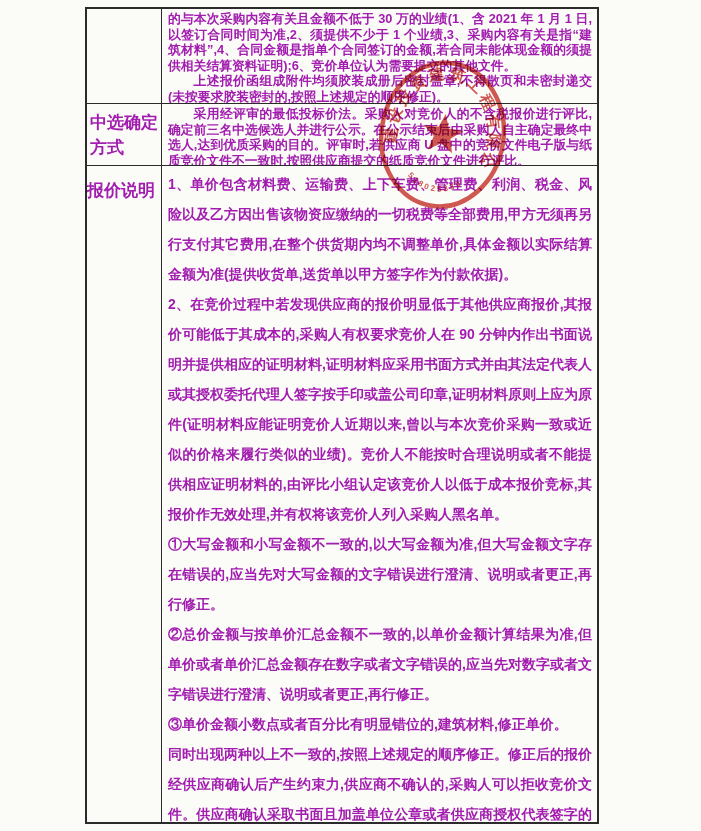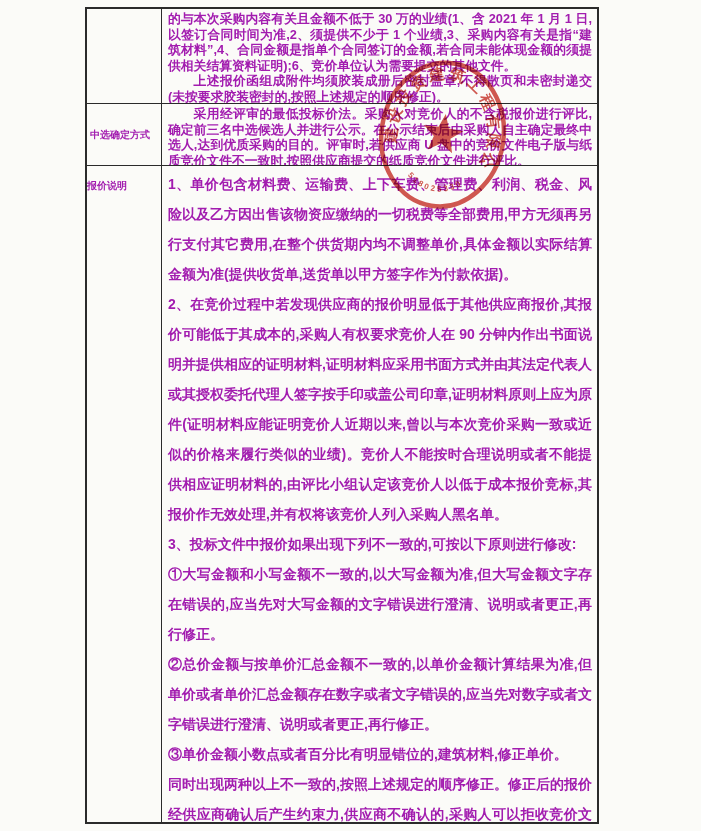--- a/index.html
+++ b/index.html
@@ -21,21 +21,21 @@
   }
   .trow{display:flex;box-sizing:border-box;}
   .trow + .trow{border-top:1.5px solid #2b2b2b;}
   .trow-1{height:94px;}
   .trow-2{height:62px;}
   .trow-3{flex:1;overflow:hidden;}
   .hcell{
     flex:0 0 75px;width:75px;
     border-right:1.5px solid #2b2b2b;
     box-sizing:border-box;
-    font-weight:700;font-size:10px;
+    font-weight:700;font-size:17px;
     display:flex;
   }
   .hcell.mid{align-items:center;padding:0 3px;}
   .hcell.mid .hlabel{line-height:25px;text-align:left;}
   .hcell.top{justify-content:flex-start;padding-top:13px;}
   .bcell{
     flex:1;box-sizing:border-box;
     padding:2px 5px 0 6px;
     overflow:hidden;
   }
@@ -82,21 +82,20 @@
       </div>
     </div>
 
     <div class="trow trow-3">
       <div class="hcell top">
         <span class="hlabel">报价说明</span>
       </div>
       <div class="bcell wide">
         <p>1、单价包含材料费、运输费、上下车费、管理费、利润、税金、风险以及乙方因出售该物资应缴纳的一切税费等全部费用,甲方无须再另行支付其它费用,在整个供货期内均不调整单价,具体金额以实际结算金额为准(提供收货单,送货单以甲方签字作为付款依据)。</p>
         <p>2、在竞价过程中若发现供应商的报价明显低于其他供应商报价,其报价可能低于其成本的,采购人有权要求竞价人在 90 分钟内作出书面说明并提供相应的证明材料,证明材料应采用书面方式并由其法定代表人或其授权委托代理人签字按手印或盖公司印章,证明材料原则上应为原件(证明材料应能证明竞价人近期以来,曾以与本次竞价采购一致或近似的价格来履行类似的业绩)。竞价人不能按时合理说明或者不能提供相应证明材料的,由评比小组认定该竞价人以低于成本报价竞标,其报价作无效处理,并有权将该竞价人列入采购人黑名单。</p>
-        <p>3、投标文件中报价如果出现下列不一致的,可按以下原则进行修改:</p>
         <p>①大写金额和小写金额不一致的,以大写金额为准,但大写金额文字存在错误的,应当先对大写金额的文字错误进行澄清、说明或者更正,再行修正。</p>
         <p>②总价金额与按单价汇总金额不一致的,以单价金额计算结果为准,但单价或者单价汇总金额存在数字或者文字错误的,应当先对数字或者文字错误进行澄清、说明或者更正,再行修正。</p>
         <p>③单价金额小数点或者百分比有明显错位的,建筑材料,修正单价。</p>
         <p>同时出现两种以上不一致的,按照上述规定的顺序修正。修正后的报价经供应商确认后产生约束力,供应商不确认的,采购人可以拒收竞价文件。供应商确认采取书面且加盖单位公章或者供应商授权代表签字的方式。</p>
 
       </div>
     </div>
 
   </div>
 

